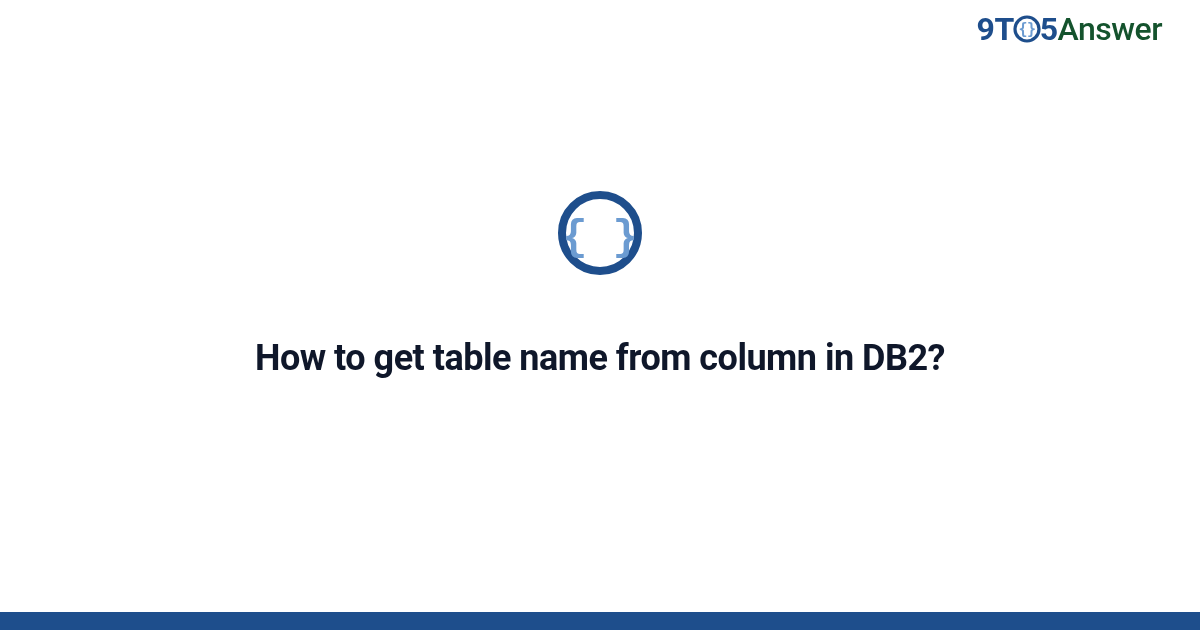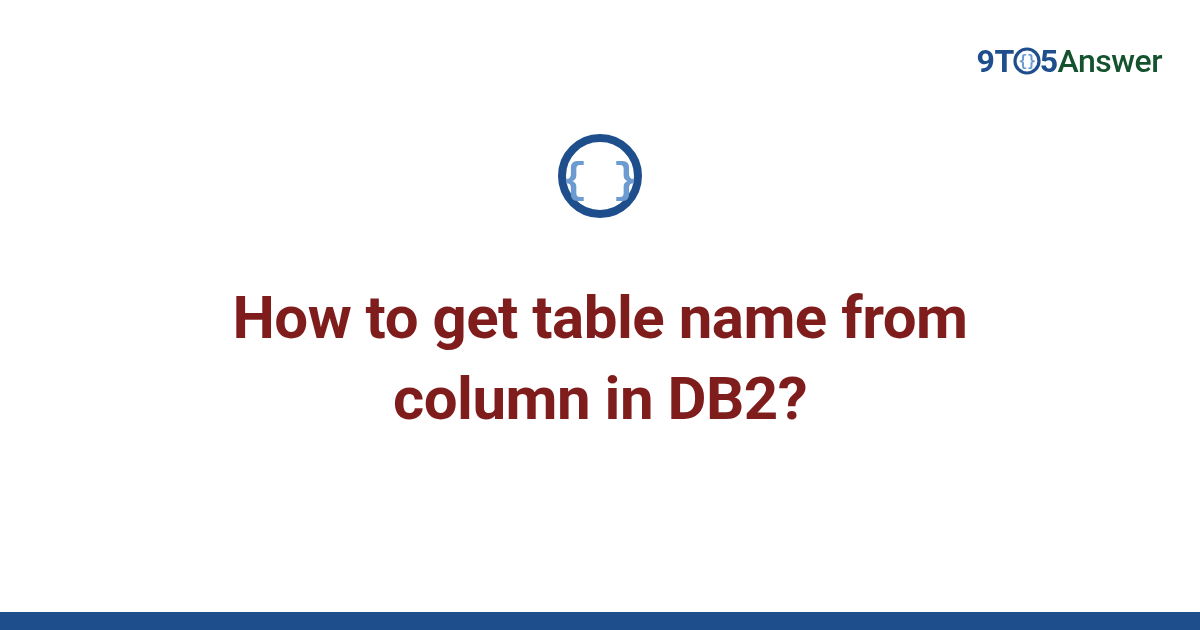--- a/index.html
+++ b/index.html
@@ -6,21 +6,21 @@
     body {
       width: 1200px;
       height: 630px;
       background: #ffffff;
       font-family: -apple-system, BlinkMacSystemFont, "Segoe UI", Roboto, Helvetica, Arial, sans-serif;
       position: relative;
       overflow: hidden;
     }
     .logo {
       position: absolute;
-      top: 44px;
+      top: 12px;
       right: 38px;
       font-size: 32px;
       font-weight: 600;
       letter-spacing: -0.5px;
       line-height: 1;
     }
     .logo .nine-t { color: #1e4e8c; font-weight: 700; }
     .logo .five { color: #1e4e8c; font-weight: 700; }
     .logo .answer { color: #14532d; font-weight: 500; }
     .logo .o-wrap {
@@ -39,23 +39,23 @@
       flex-direction: column;
       align-items: center;
       justify-content: center;
       padding-bottom: 40px;
     }
     .braces-icon {
       margin-bottom: 52px;
       margin-top: -20px;
     }
     .title {
-      font-size: 60px;
+      font-size: 36px;
       font-weight: 700;
-      color: #7f1d1d;
+      color: #0f172a;
       text-align: center;
       line-height: 1.35;
       max-width: 900px;
       letter-spacing: -0.5px;
     }
     .bottom-bar {
       position: absolute;
       left: 0; right: 0; bottom: 0;
       height: 18px;
       background: #1e4e8c;

